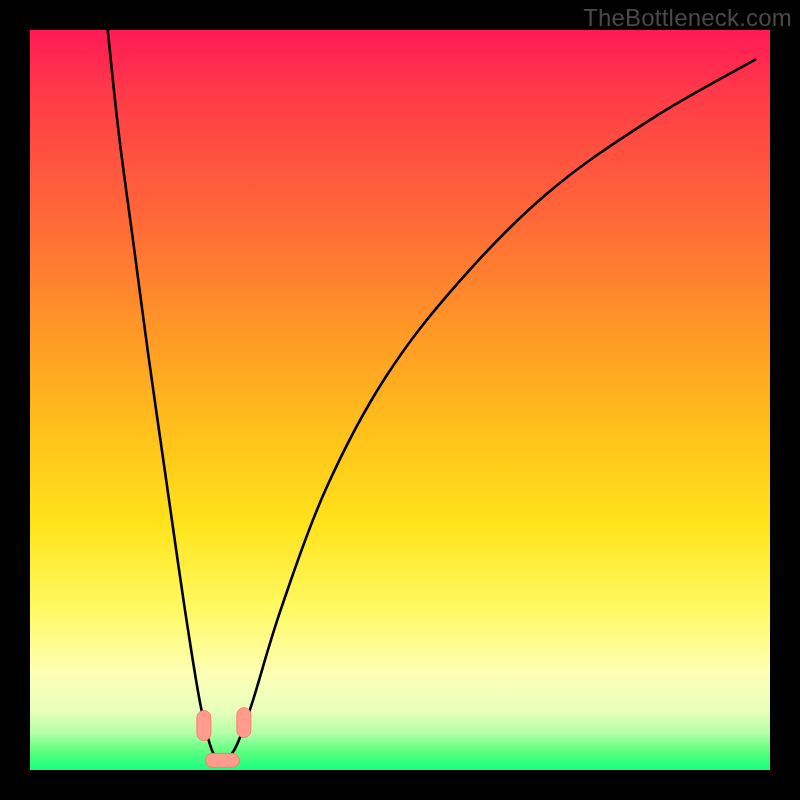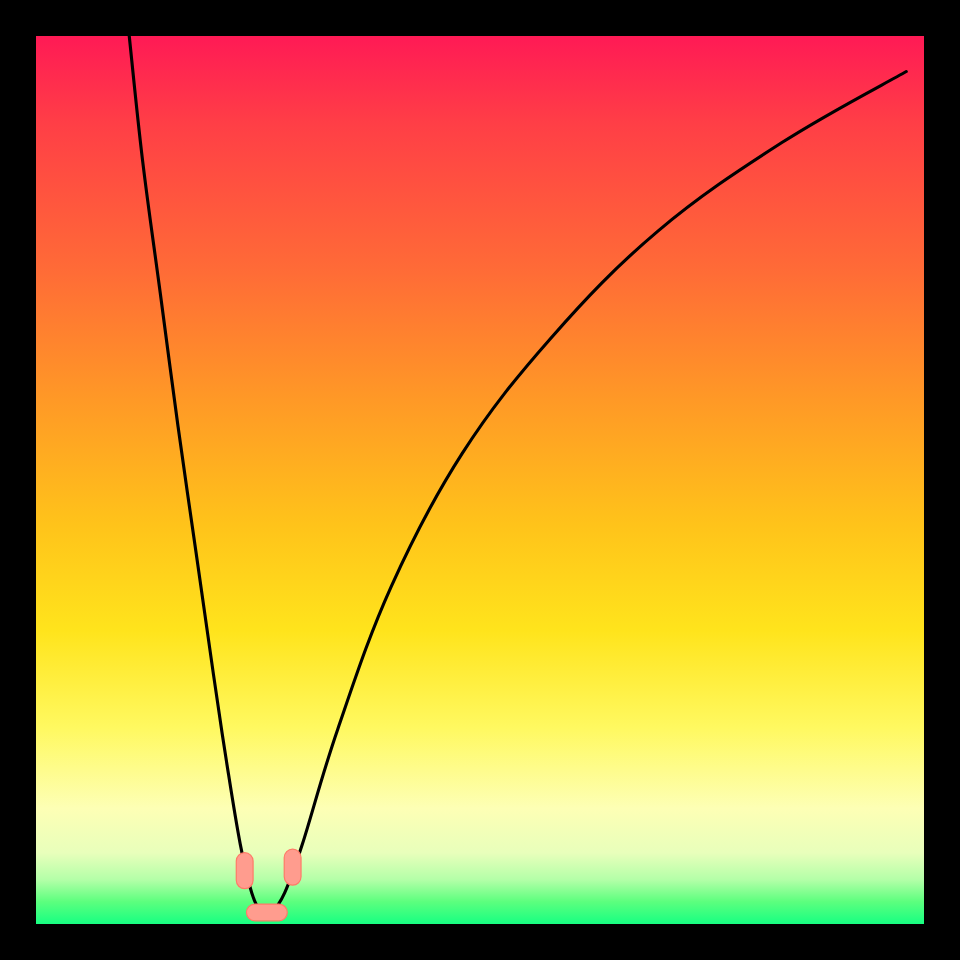--- a/index.html
+++ b/index.html
@@ -67,14 +67,15 @@
       <path id="curve-path" fill="none" stroke="#000" stroke-width="2.6" stroke-linecap="round" stroke-linejoin="round" d="M 77.70 0.00 C 79.70 18.65, 84.14 64.97, 88.80 103.60 C 93.46 142.23, 98.27 174.64, 103.60 214.60 C 108.93 254.56, 113.07 286.97, 118.40 325.60 C 123.73 364.23, 127.87 391.90, 133.20 429.20 C 138.53 466.50, 143.34 500.83, 148.00 532.80 C 152.66 564.77, 155.10 581.49, 159.10 606.80 C 163.10 632.11, 166.47 654.09, 170.20 673.40 C 173.93 692.71, 176.62 703.84, 179.82 714.10 C 183.02 724.36, 185.03 727.45, 187.96 730.38 C 190.89 733.31, 192.64 733.31, 196.10 730.38 C 199.56 727.45, 202.54 724.36, 207.20 714.10 C 211.86 703.84, 214.01 698.04, 222.00 673.40 C 229.99 648.76, 238.28 615.83, 251.60 577.20 C 264.92 538.57, 277.35 500.09, 296.00 458.80 C 314.65 417.51, 331.22 385.10, 355.20 347.80 C 379.18 310.50, 399.90 284.90, 429.20 251.60 C 458.50 218.30, 483.37 192.10, 518.00 162.80 C 552.63 133.50, 584.30 112.78, 621.60 88.80 C 658.90 64.82, 706.55 40.26, 725.20 29.60"></path>
       <g id="markers-group">
           <rect x="166.90" y="680.60" width="14" height="30" rx="7" ry="7" fill="#ff9c8e" stroke="#ff7a68" stroke-width="1"></rect>
           <rect x="206.86" y="677.64" width="14" height="30" rx="7" ry="7" fill="#ff9c8e" stroke="#ff7a68" stroke-width="1"></rect>
           <rect x="175.40" y="723.38" width="34" height="14" rx="7" ry="7" fill="#ff9c8e" stroke="#ff7a68" stroke-width="1"></rect>
         </g>
     </svg>
 
   </div>
 
+  <div class="watermark">TheBottleneck.com</div>
 
 </div>
 
 </body></html>

